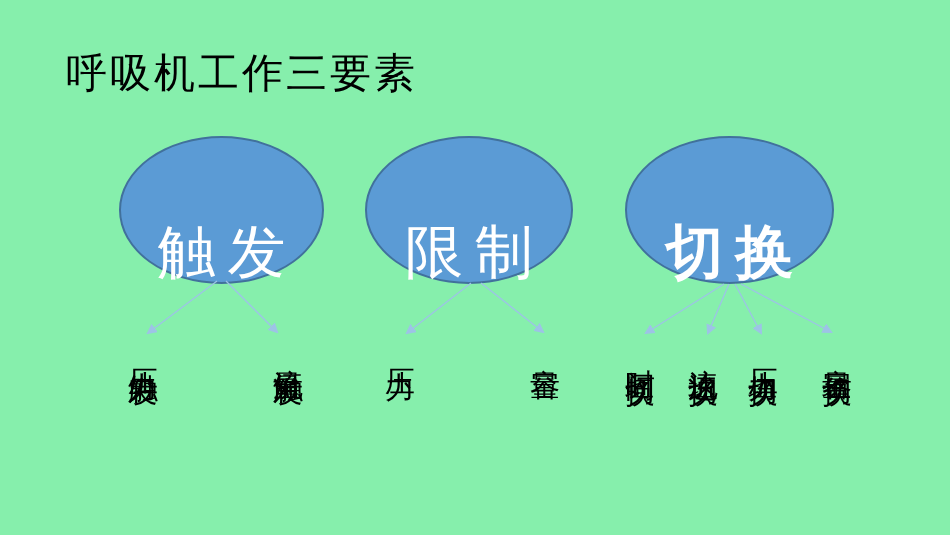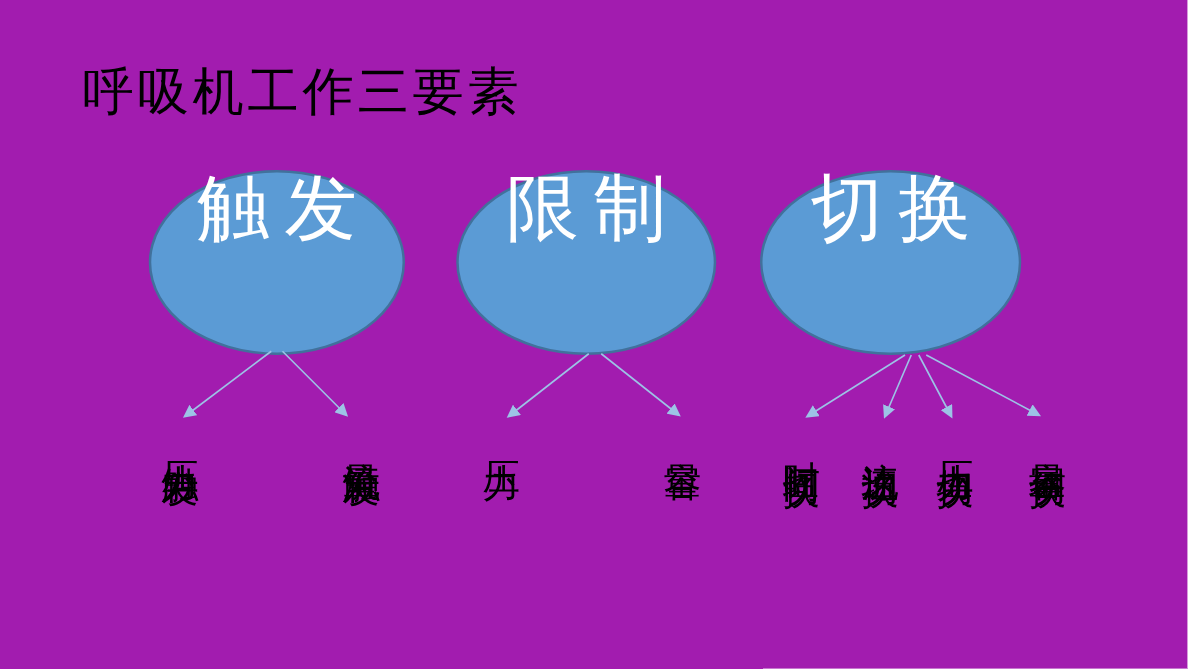--- a/index.html
+++ b/index.html
@@ -4,21 +4,21 @@
 <style>
   html, body {
     margin: 0;
     padding: 0;
     background: #ffffff;
   }
   .slide {
     position: relative;
     width: 950px;
     height: 535px;
-    background: #a21caf;
+    background: #86efac;
     overflow: hidden;
     font-family: "Liberation Serif", "DejaVu Serif", serif;
   }
   .title {
     position: absolute;
     left: 66px;
     top: 46px;
     margin: 0;
     font-size: 41px;
     font-weight: 400;
@@ -27,34 +27,34 @@
     white-space: nowrap;
     font-family: "Liberation Serif", "DejaVu Serif", serif;
   }
   .ellipse {
     position: absolute;
     border-radius: 50%;
     background: #5B9BD5;
     border: 2px solid #41719C;
     box-sizing: border-box;
     display: flex;
-    align-items: flex-start;
+    align-items: flex-end;
     justify-content: center;
   }
   .ellipse .bubble-text {
     color: #ffffff;
     font-size: 58px;
     letter-spacing: 12px;
     padding-left: 12px;
     white-space: nowrap;
     line-height: 1;
   }
   .e1 { left: 119px; top: 136px; width: 205px; height: 148px; }
   .e2 { left: 365px; top: 136px; width: 208px; height: 148px; }
-  .e3 { left: 608px; top: 136px; width: 209px; height: 148px; }
+  .e3 { left: 625px; top: 136px; width: 209px; height: 148px; font-weight: bold; }
 
   .arrows {
     position: absolute;
     left: 0;
     top: 0;
     width: 950px;
     height: 535px;
     pointer-events: none;
   }
   .vlabel {

